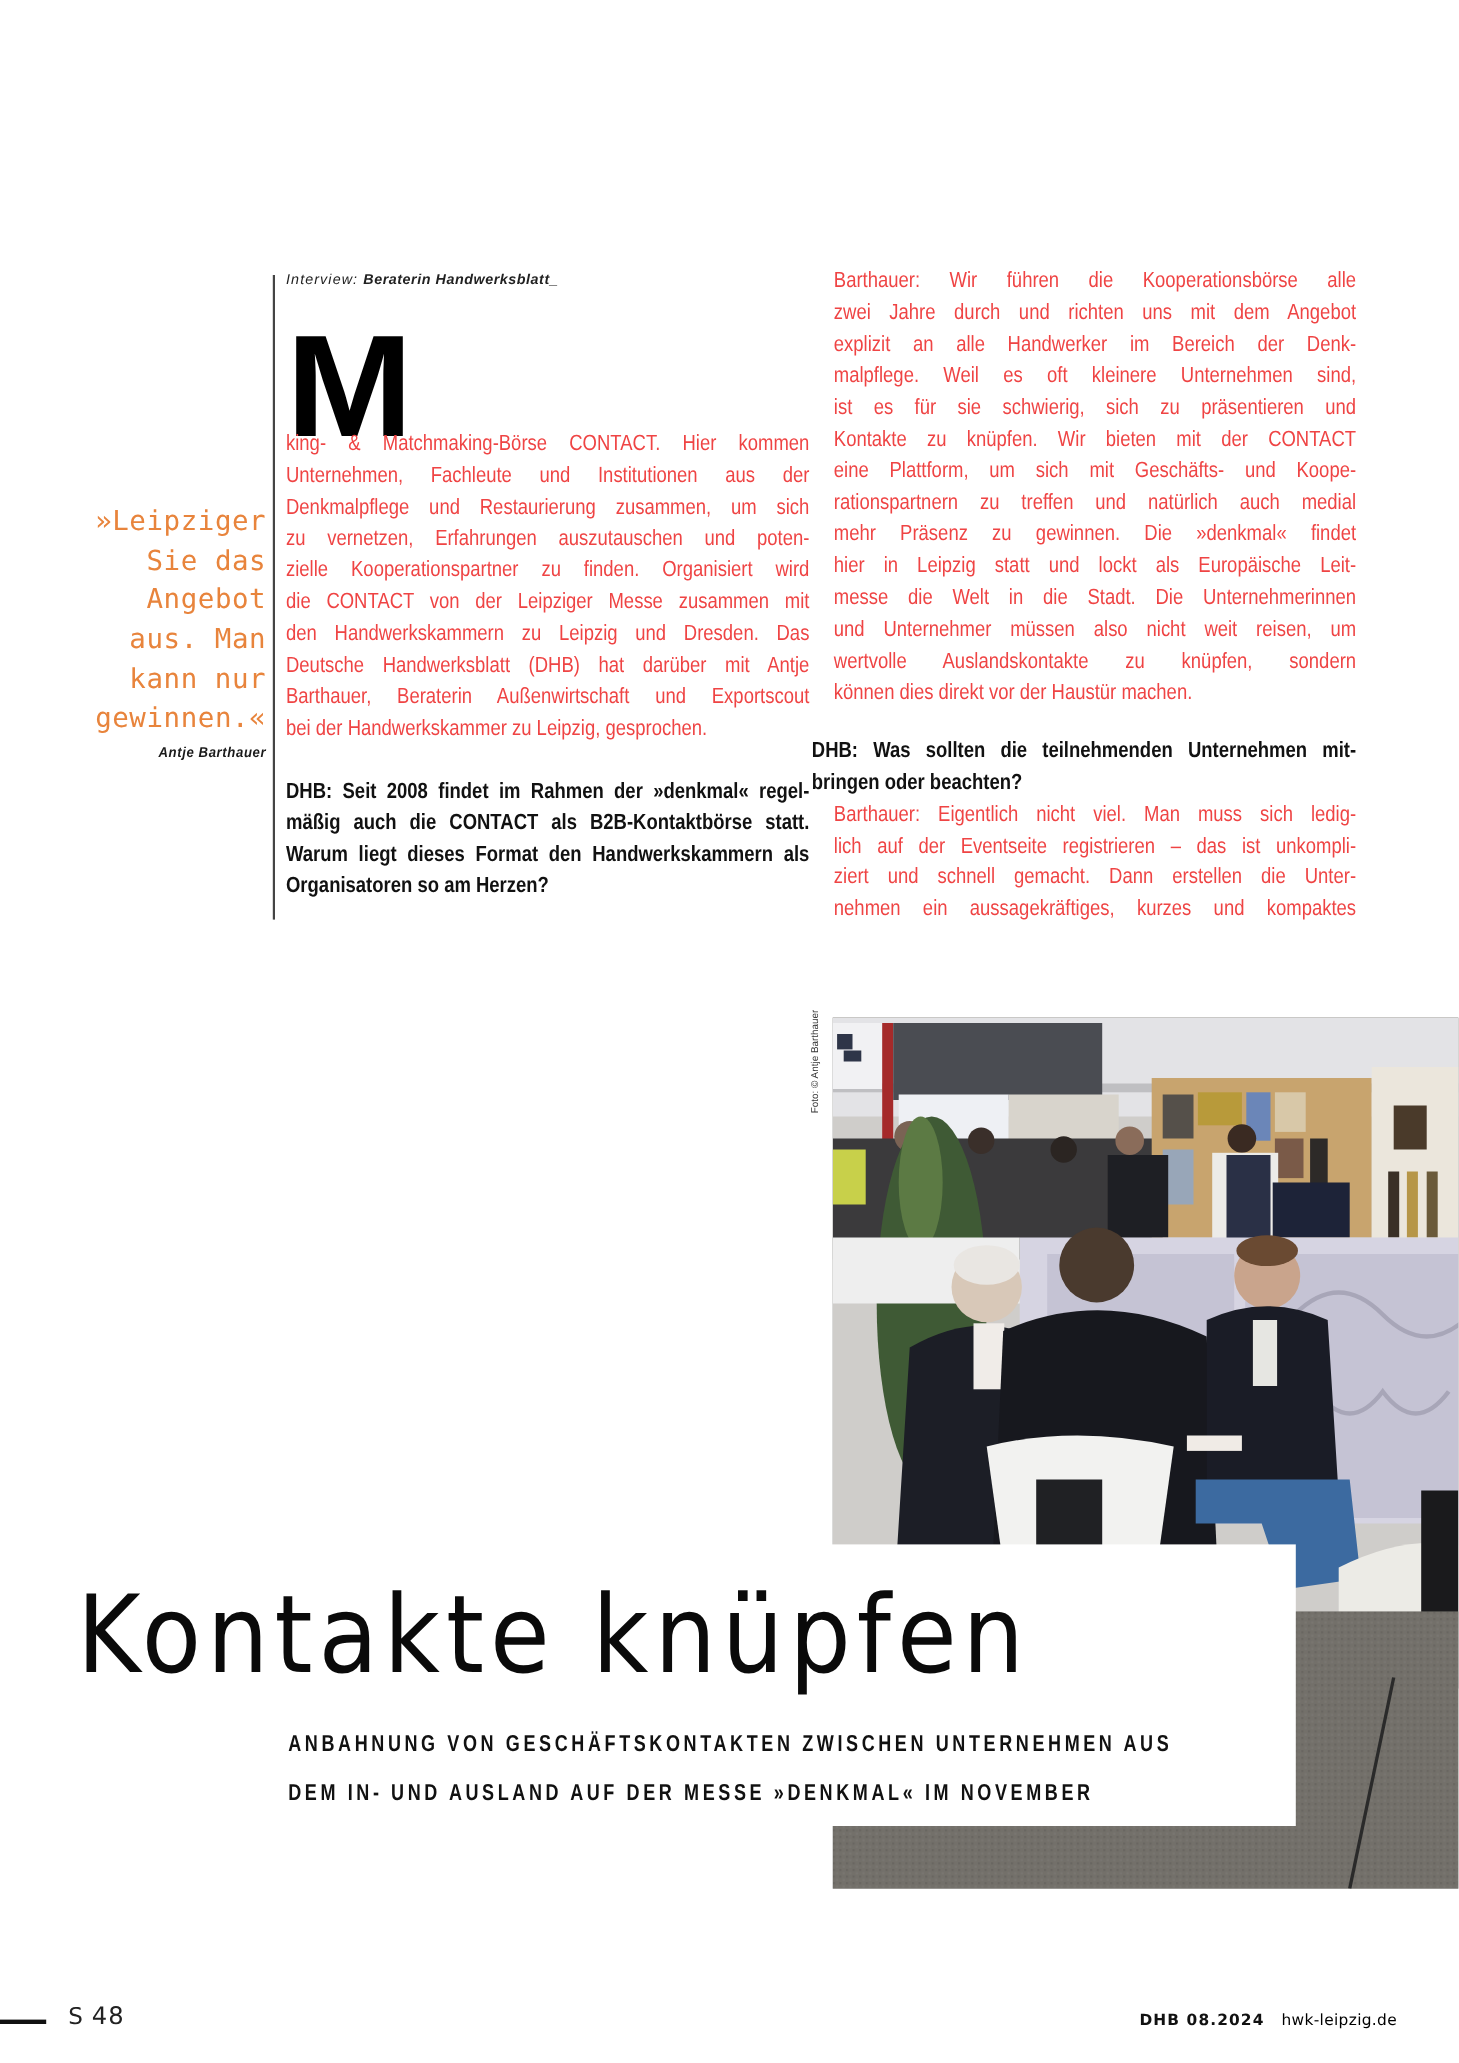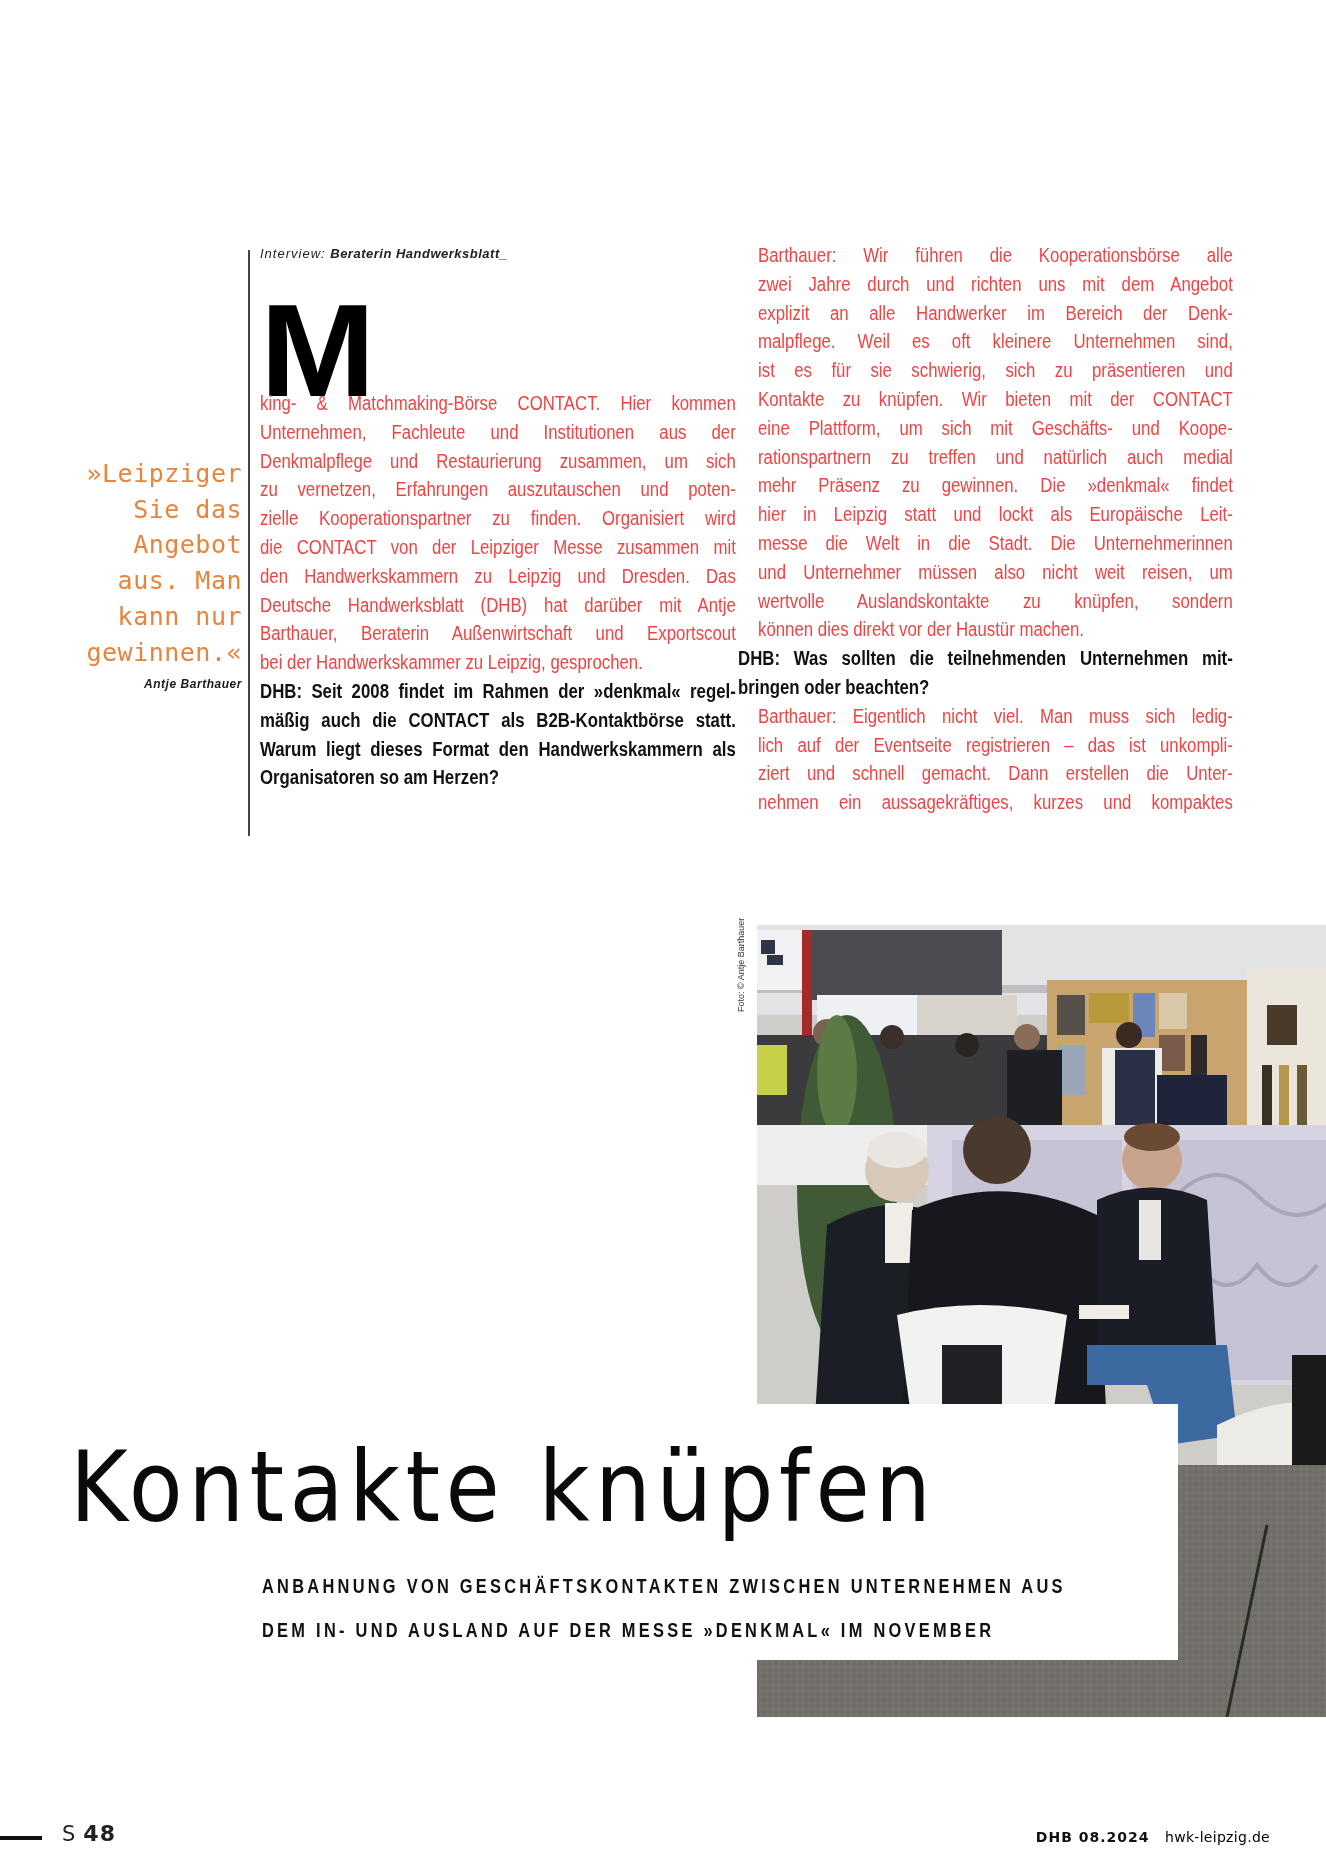--- a/index.html
+++ b/index.html
@@ -85,21 +85,21 @@
       position: absolute; left: 262px; top: 1564px;
       font-family: "Liberation Sans", sans-serif; font-weight: bold; font-size: 21px; line-height: 44px;
       letter-spacing: 4.2px; color: #111; white-space: nowrap;
       transform: scaleX(0.78); transform-origin: left top;
     }
 
     
     .footer-rule { position: absolute; left: 0; top: 1836px; width: 42px; height: 4px; background: #111; }
     .page-num { position: absolute; left: 62px; top: 1821px; font-family: "DejaVu Sans", sans-serif; font-size: 21px; color: #222; white-space: nowrap; }
     .page-num .s { font-weight: normal; margin-right: 8px; }
-    .page-num .n { font-weight: bold; font-size: 22px; letter-spacing: 1px; }
+    .page-num .n { font-weight: normal; font-size: 22px; letter-spacing: 1px; }
     .footer-right { position: absolute; right: 56px; top: 1829px; white-space: nowrap; font-family: "DejaVu Sans", sans-serif; font-size: 14px; }
     .footer-right .issue { font-weight: bold; color: #111; letter-spacing: 1px; margin-right: 11px; }
     .footer-right .site { color: #000000; letter-spacing: 0.3px; }
   </style>
 </head>
 <body>
 
 <div class="pullquote">
   <span class="line">»Leipziger</span>
   <span class="line">Sie das</span>
@@ -127,21 +127,21 @@
     <span class="ln">Denkmalpflege und Restaurierung zusammen, um sich</span>
     <span class="ln">zu vernetzen, Erfahrungen auszutauschen und poten-</span>
     <span class="ln">zielle Kooperationspartner zu finden. Organisiert wird</span>
     <span class="ln">die CONTACT von der Leipziger Messe zusammen mit</span>
     <span class="ln">den Handwerkskammern zu Leipzig und Dresden. Das</span>
     <span class="ln">Deutsche Handwerksblatt (DHB) hat darüber mit Antje</span>
     <span class="ln">Barthauer, Beraterin Außenwirtschaft und Exportscout</span>
     <span class="ln last">bei der Handwerkskammer zu Leipzig, gesprochen.</span>
   </div>
 
-  <div class="question" style="">
+  <div class="question" style="margin-top: 28px;">
     <span class="ln">DHB: Seit 2008 findet im Rahmen der »denkmal« regel-</span>
     <span class="ln">mäßig auch die CONTACT als B2B-Kontaktbörse statt.</span>
     <span class="ln">Warum liegt dieses Format den Handwerkskammern als</span>
     <span class="ln last">Organisatoren so am Herzen?</span>
   </div>
 </div>
 
 <div class="col2">
   <div class="body-text">
     <span class="ln">Barthauer: Wir führen die Kooperationsbörse alle</span>
@@ -153,21 +153,21 @@
     <span class="ln">eine Plattform, um sich mit Geschäfts- und Koope-</span>
     <span class="ln">rationspartnern zu treffen und natürlich auch medial</span>
     <span class="ln">mehr Präsenz zu gewinnen. Die »denkmal« findet</span>
     <span class="ln">hier in Leipzig statt und lockt als Europäische Leit-</span>
     <span class="ln">messe die Welt in die Stadt. Die Unternehmerinnen</span>
     <span class="ln">und Unternehmer müssen also nicht weit reisen, um</span>
     <span class="ln">wertvolle Auslandskontakte zu knüpfen, sondern</span>
     <span class="ln last">können dies direkt vor der Haustür machen.</span>
   </div>
 
-  <div class="question q2" style="">
+  <div class="question q2" style="margin-top: 24px;">
     <span class="ln">DHB: Was sollten die teilnehmenden Unternehmen mit-</span>
     <span class="ln last">bringen oder beachten?</span>
   </div>
 
   <div class="body-text">
     <span class="ln">Barthauer: Eigentlich nicht viel. Man muss sich ledig-</span>
     <span class="ln">lich auf der Eventseite registrieren – das ist unkompli-</span>
     <span class="ln">ziert und schnell gemacht. Dann erstellen die Unter-</span>
     <span class="ln">nehmen ein aussagekräftiges, kurzes und kompaktes</span>
   </div>

